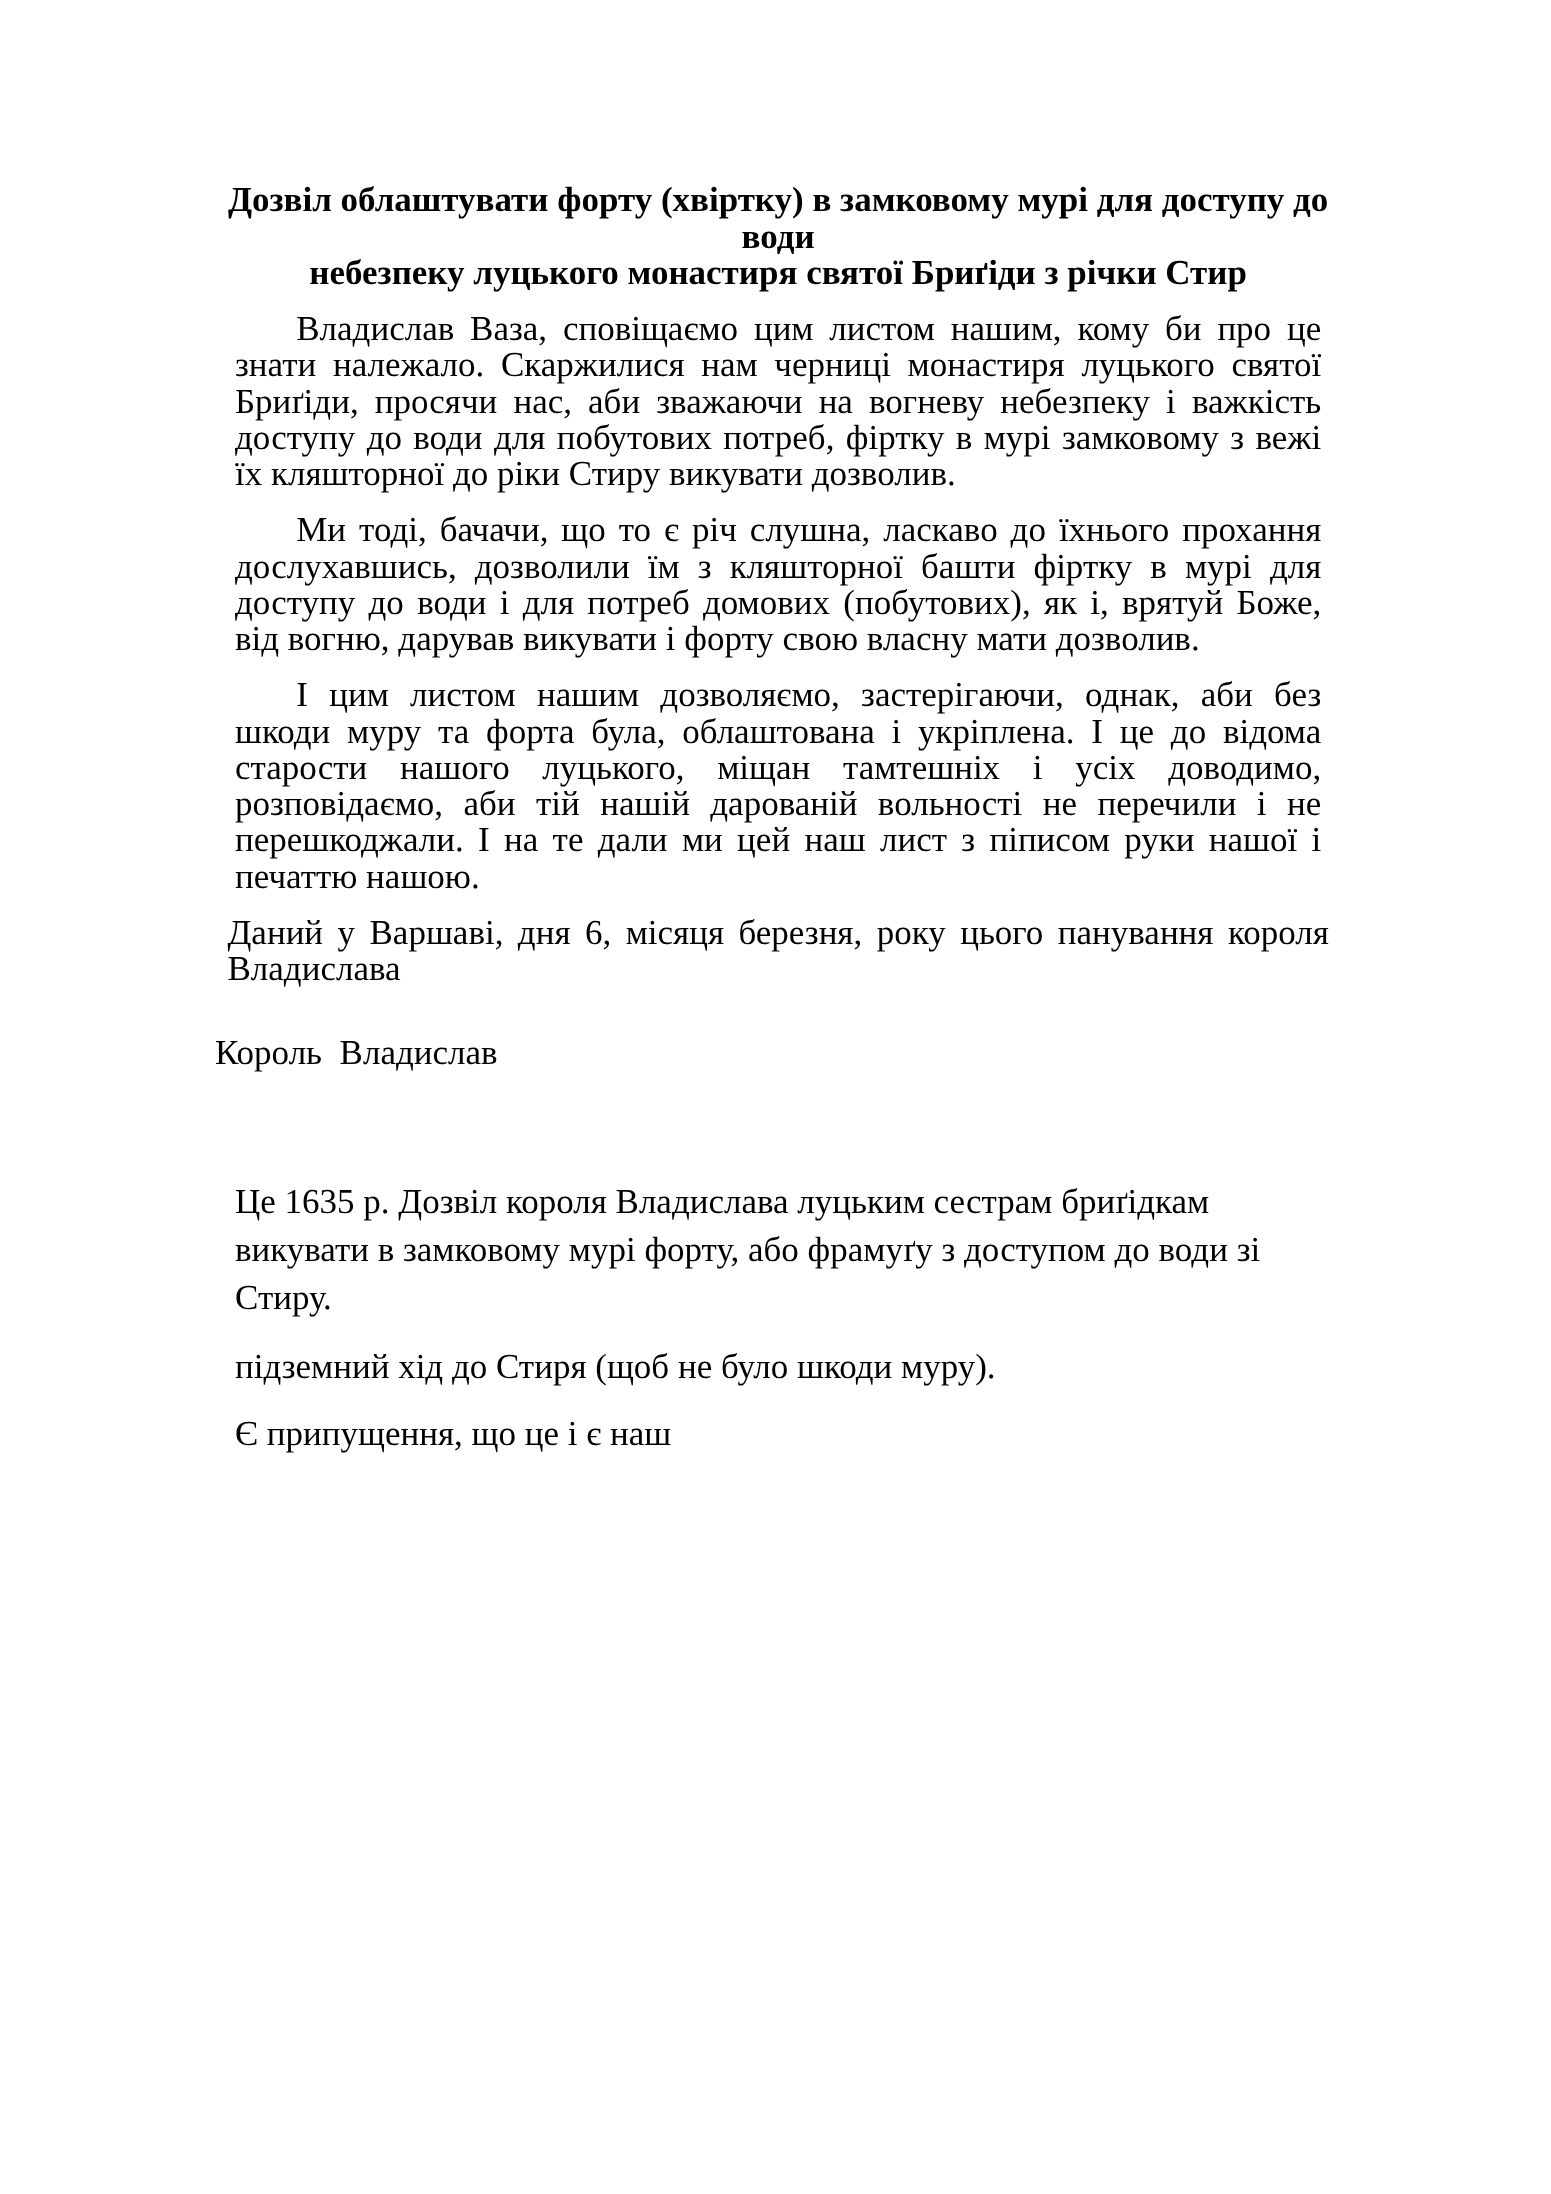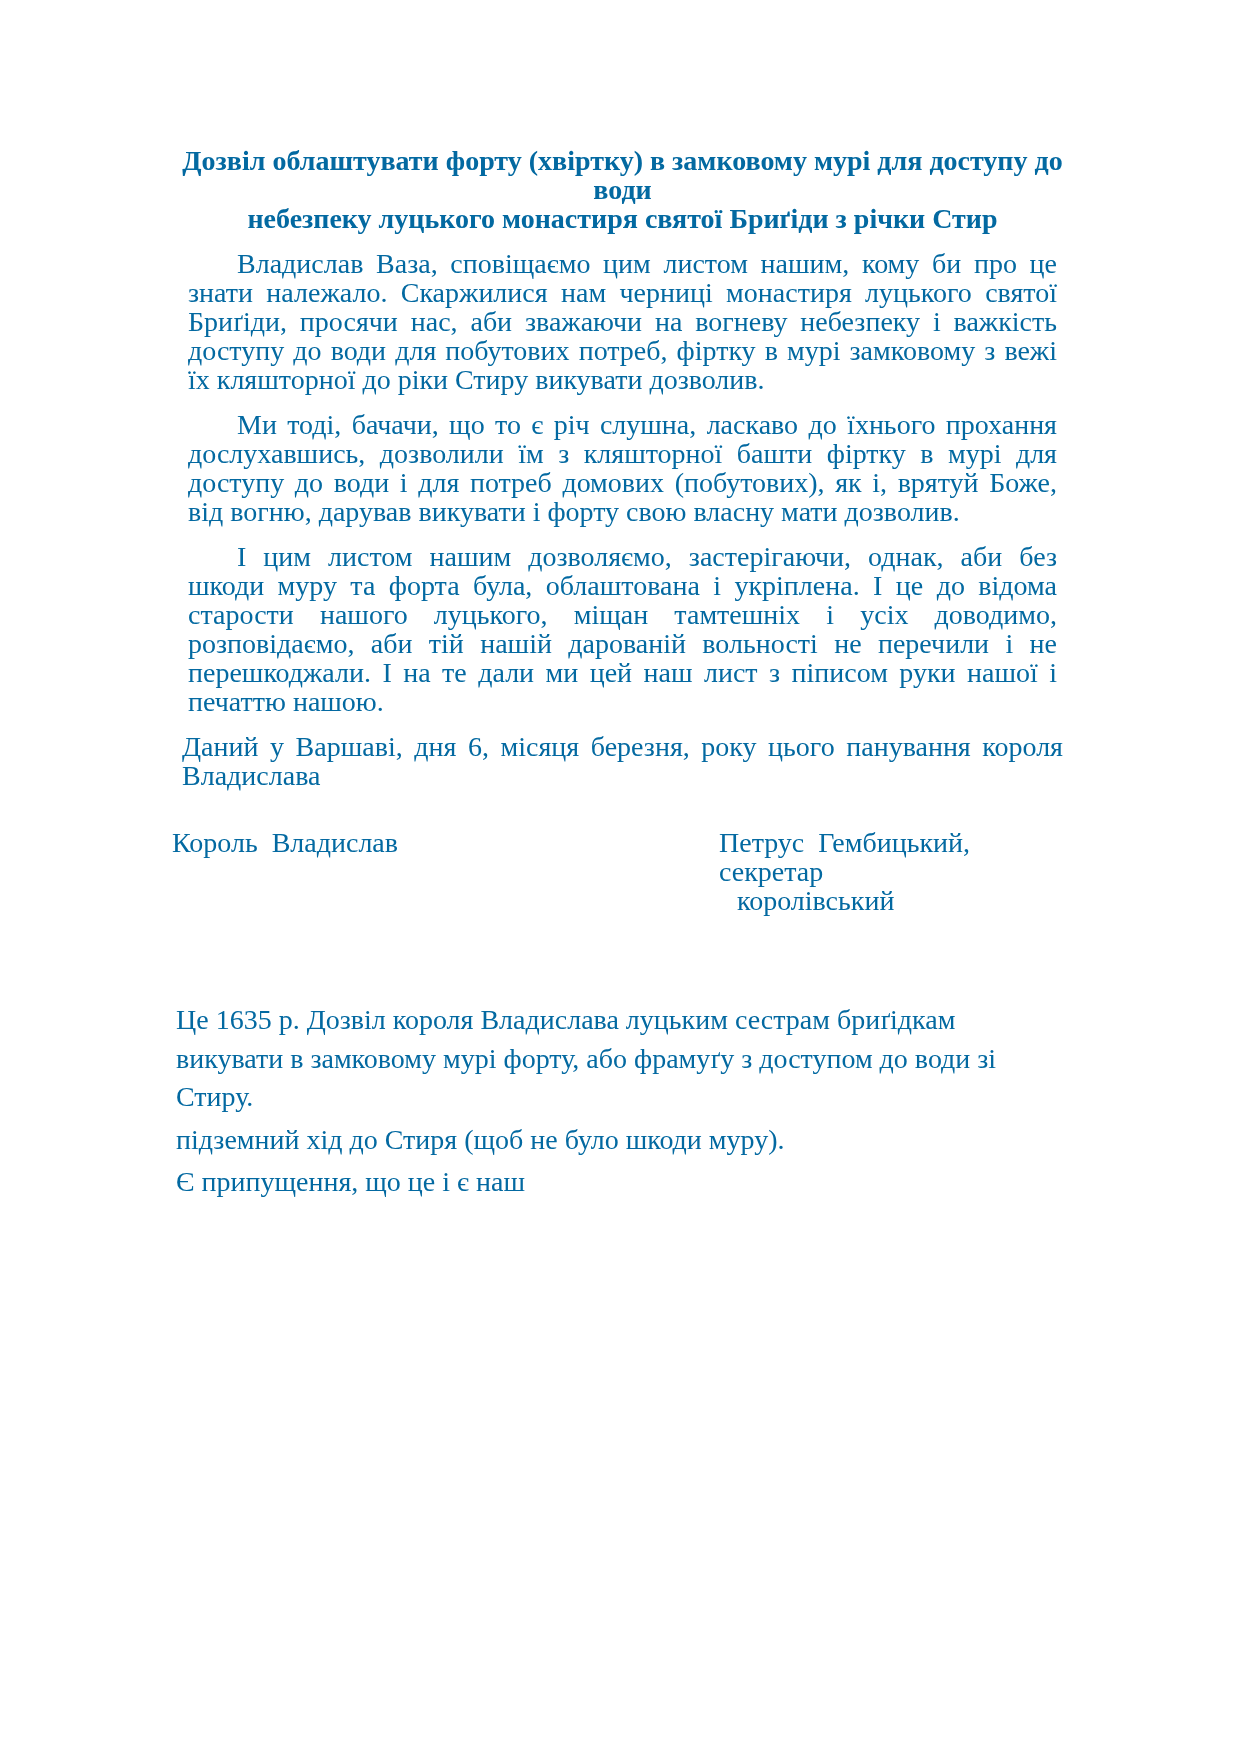--- a/index.html
+++ b/index.html
@@ -7,21 +7,21 @@
     padding: 0;
     background: #ffffff;
   }
   .page {
     position: relative;
     width: 1241px;
     height: 1755px;
     background: #ffffff;
     overflow: hidden;
     font-family: "Liberation Serif", "DejaVu Serif", serif;
-    color: #0369a1;
+    color: #000000;
   }
   .content {
     position: absolute;
     left: 172px;
     top: 146px;
     width: 901px;
     font-size: 28px;
     line-height: 29px;
   }
   .doc-title {
@@ -49,21 +49,21 @@
     width: 354px;
   }
   .sig-right-line2 {
     padding-left: 18px;
   }
   .note {
     margin-top: 86px;
     line-height: 38.6px;
   }
   .note p {
-    margin: 4px;
+    margin: 16px;
   }
 </style>
 </head>
 <body>
 
 <div class="page">
   <div class="content">
 
     <div class="doc-title">
       <div>Дозвіл облаштувати форту (хвіртку) в замковому мурі для доступу до води</div>
@@ -73,24 +73,20 @@
     <p class="para">Владислав Ваза, сповіщаємо цим листом нашим, кому би про це знати належало. Скаржилися нам черниці монастиря луцького святої Бриґіди, просячи нас, аби зважаючи на вогневу небезпеку і важкість доступу до води для побутових потреб, фіртку в мурі замковому з вежі їх кляшторної до ріки Стиру викувати дозволив.</p>
 
     <p class="para">Ми тоді, бачачи, що то є річ слушна, ласкаво до їхнього прохання дослухавшись, дозволили їм з кляшторної башти фіртку в мурі для доступу до води і для потреб домових (побутових), як і, врятуй Боже, від вогню, дарував викувати і форту свою власну мати дозволив.</p>
 
     <p class="para">І цим листом нашим дозволяємо, застерігаючи, однак, аби без шкоди муру та форта була, облаштована і укріплена. І це до відома старости нашого луцького, міщан тамтешніх і усіх доводимо, розповідаємо, аби тій нашій дарованій вольності не перечили і не перешкоджали. І на те дали ми цей наш лист з піписом руки нашої і печаттю нашою.</p>
 
     <p class="dateline">Даний у Варшаві, дня 6, місяця березня, року цього панування короля Владислава</p>
 
     <div class="sig-row">
       <div class="sig-left">Король Владислав</div>
-      <div class="sig-right">
-        <div>Петрус Гембицький, секретар</div>
-        <div class="sig-right-line2">королівський</div>
-      </div>
     </div>
 
     <div class="note">
       <p>Це 1635 р. Дозвіл короля Владислава луцьким сестрам бриґідкам викувати в замковому мурі форту, або фрамуґу з доступом до води зі Стиру.</p>
       <p>підземний хід до Стиря (щоб не було шкоди муру).</p>
       <p>Є припущення, що це і є наш</p>
     </div>
 
   </div>
 </div>

